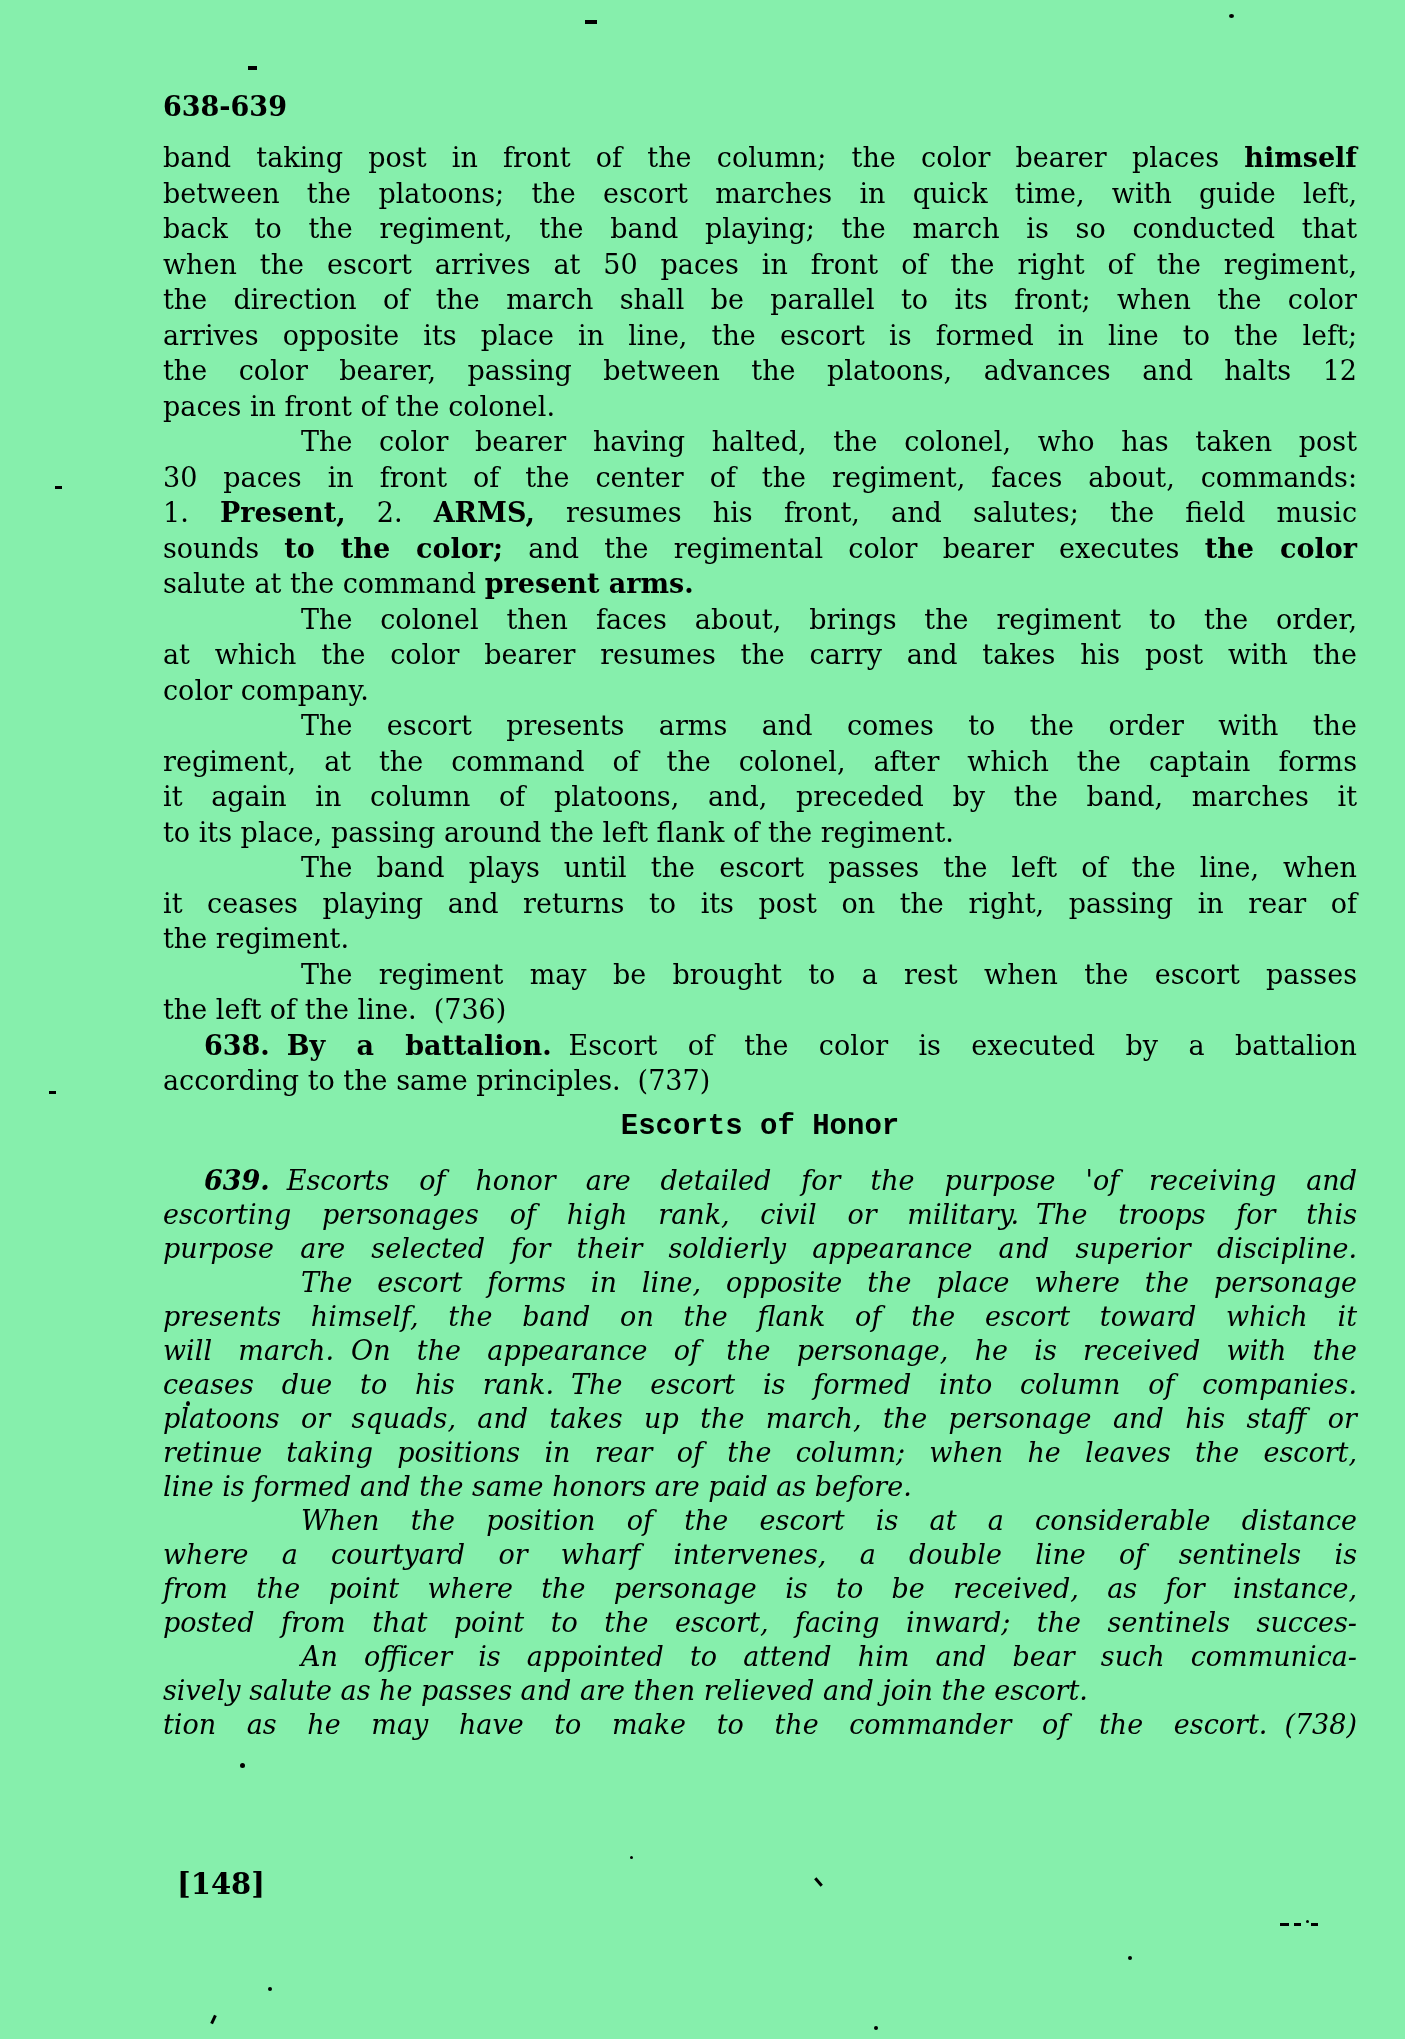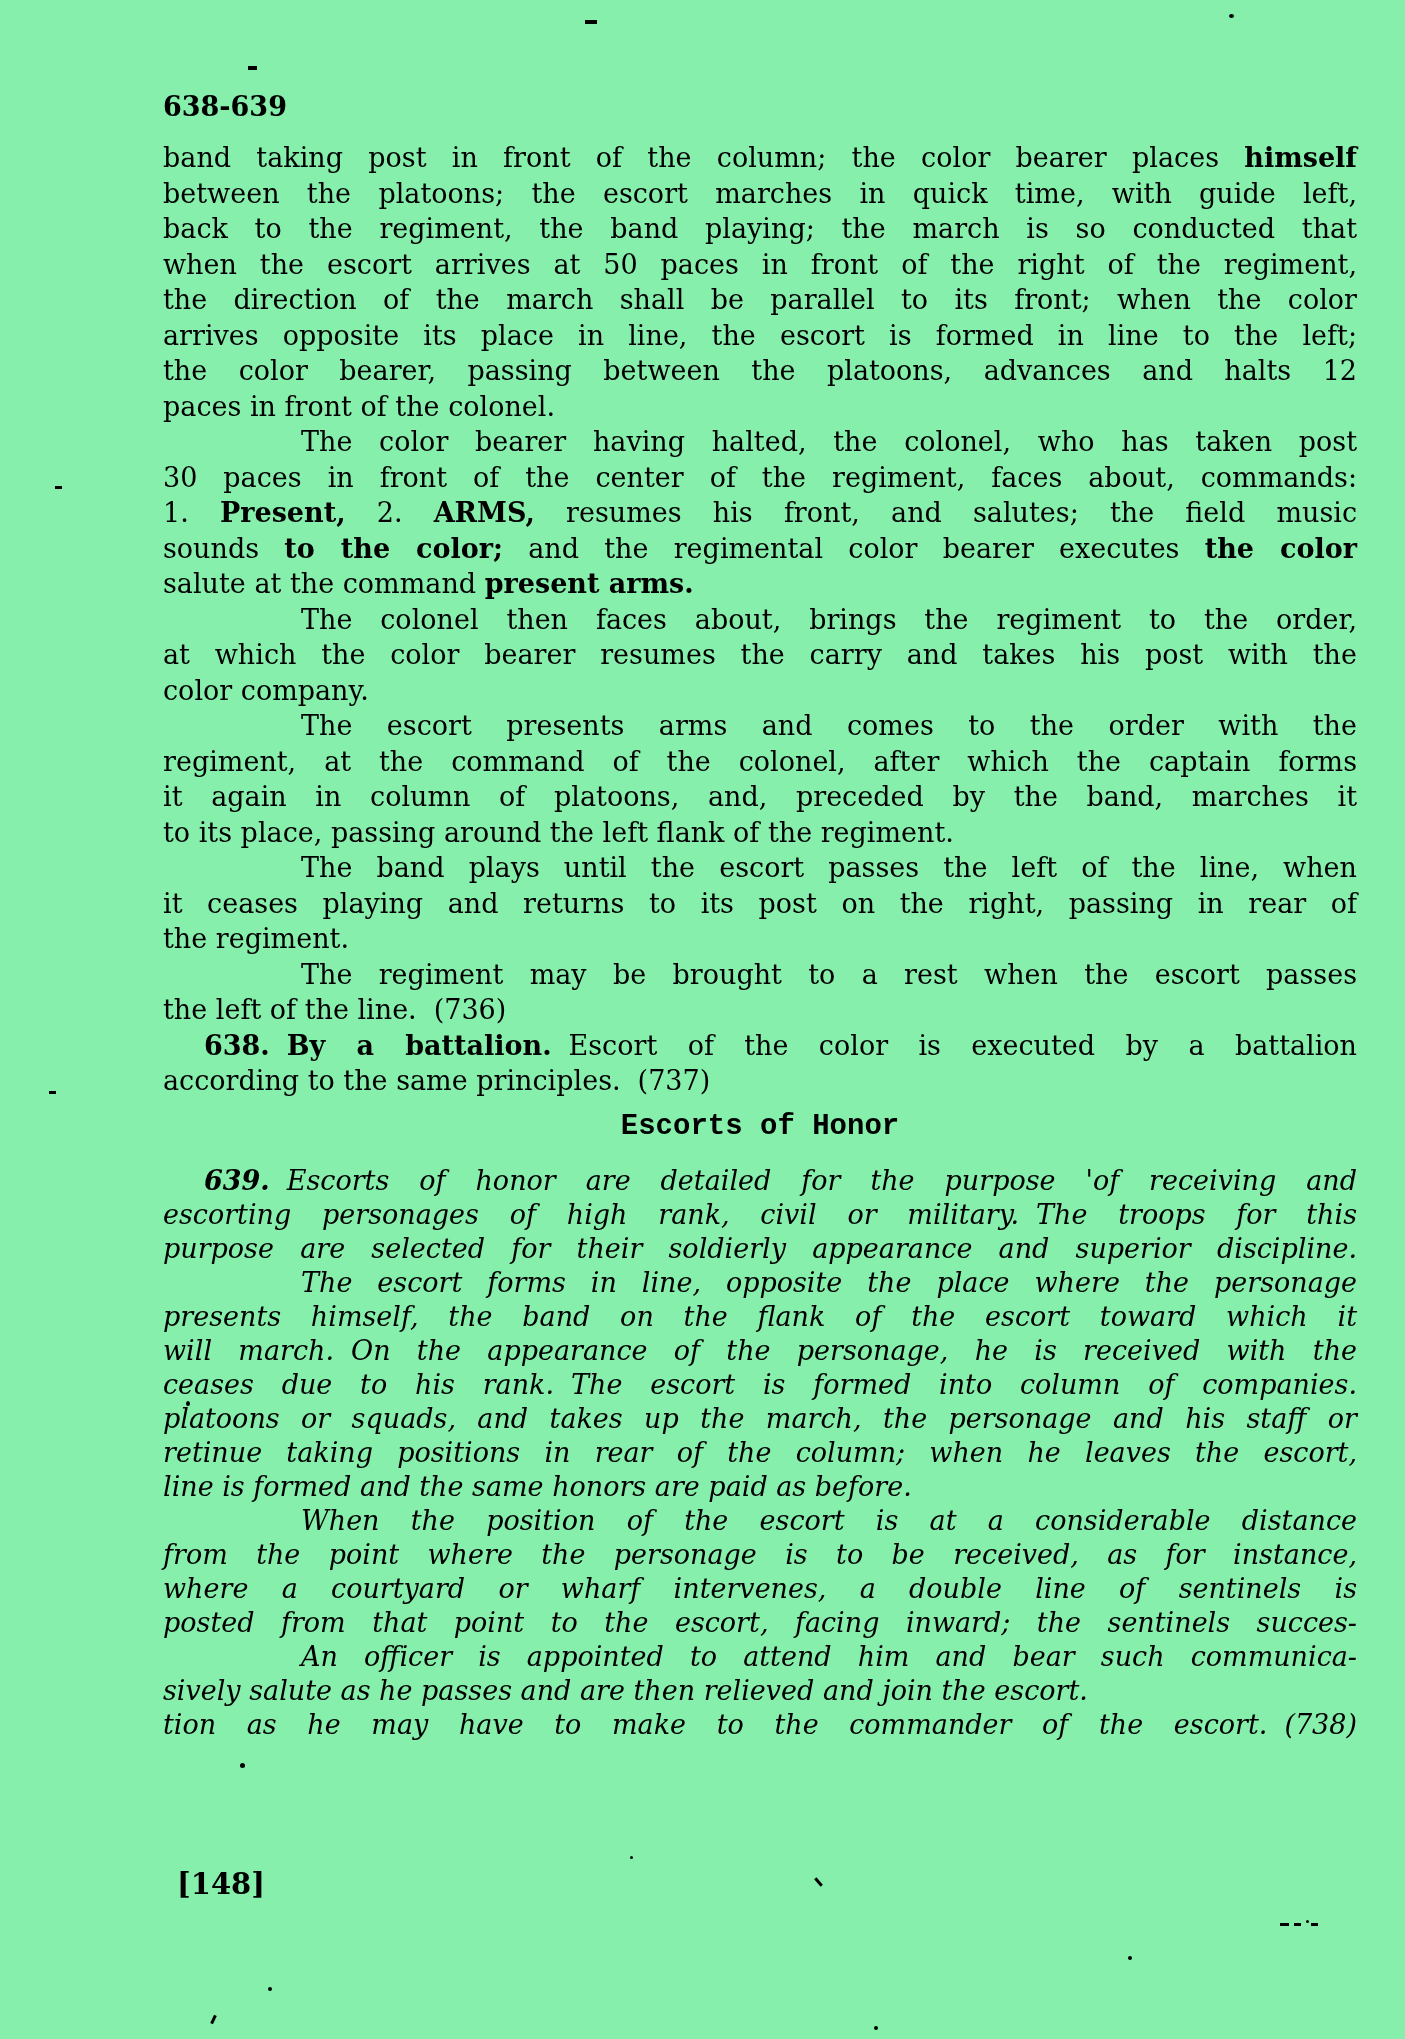--- a/index.html
+++ b/index.html
@@ -88,22 +88,22 @@
       <div class="line in-n"><span>escorting personages of high rank, civil or military.</span><span class="g">The troops for this</span></div>
       <div class="line in-n"><span>purpose are selected for their soldierly appearance and superior discipline.</span></div>
       <div class="line in-l"><span>The escort forms in line, opposite the place where the personage</span></div>
       <div class="line in-n"><span>presents himself, the band on the flank of the escort toward which it</span></div>
       <div class="line in-n"><span>will march.</span><span class="g">On the appearance of the personage, he is received with the</span></div>
       <div class="line in-n"><span>ceases due to his rank.</span><span class="g">The escort is formed into column of companies.</span></div>
       <div class="line in-n"><span>platoons or squads, and takes up the march, the personage and his staff or</span></div>
       <div class="line in-n"><span>retinue taking positions in rear of the column; when he leaves the escort,</span></div>
       <div class="line in-n end"><span>line is formed and the same honors are paid as before.</span></div>
       <div class="line in-l"><span>When the position of the escort is at a considerable distance</span></div>
+      <div class="line in-n"><span>where a courtyard or wharf intervenes, a double line of sentinels is</span></div>
       <div class="line in-n"><span>from the point where the personage is to be received, as for instance,</span></div>
-      <div class="line in-n"><span>where a courtyard or wharf intervenes, a double line of sentinels is</span></div>
       <div class="line in-n"><span>posted from that point to the escort, facing inward; the sentinels succes-</span></div>
       <div class="line in-l"><span>An officer is appointed to attend him and bear such communica-</span></div>
       <div class="line in-n end"><span>sively salute as he passes and are then relieved and join the escort.</span></div>
       <div class="line in-n"><span>tion as he may have to make to the commander of the escort.</span><span class="g">(738)</span></div>
     </div>
 
   <div class="folio">[148]</div>
 
   <div class="speck" style="left:585px;top:20px;width:12px;height:4px;"></div>
   <div class="speck" style="left:248px;top:66px;width:9px;height:4px;"></div>

